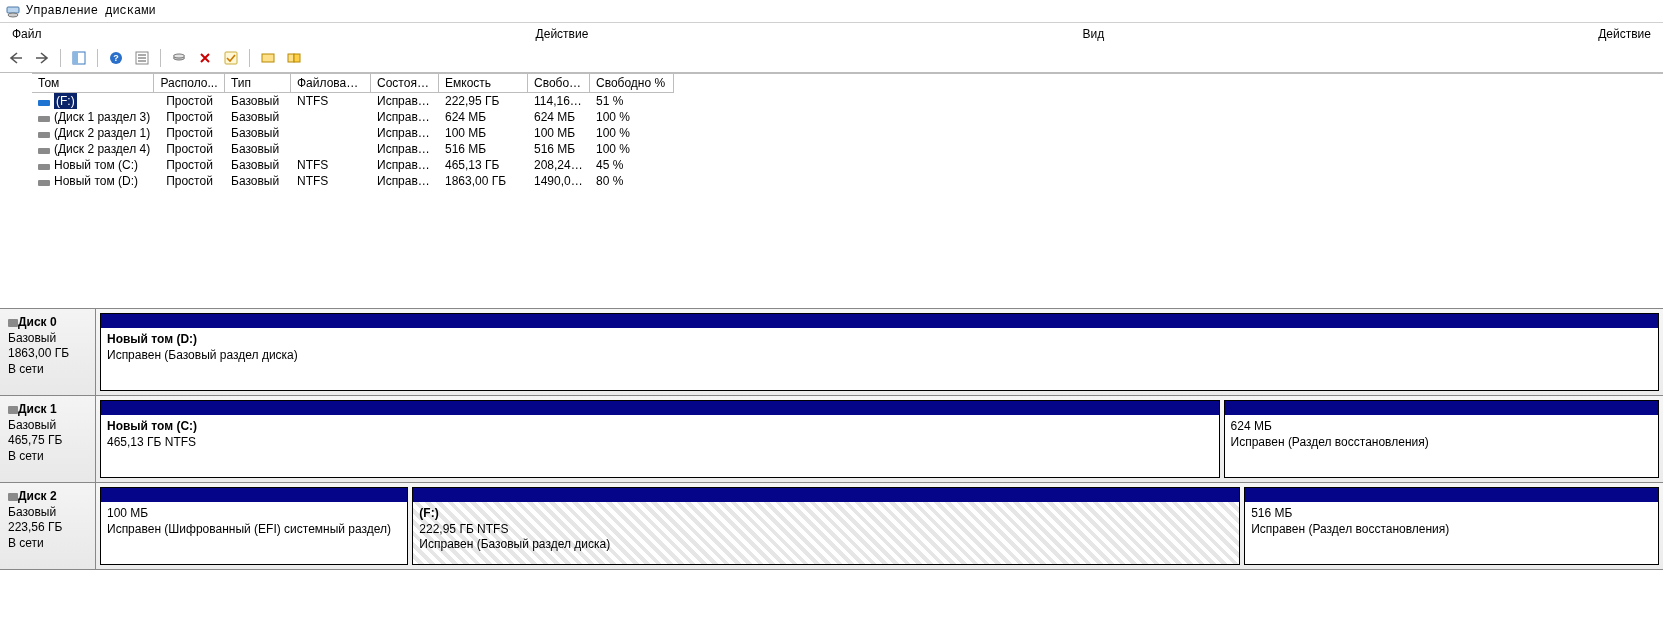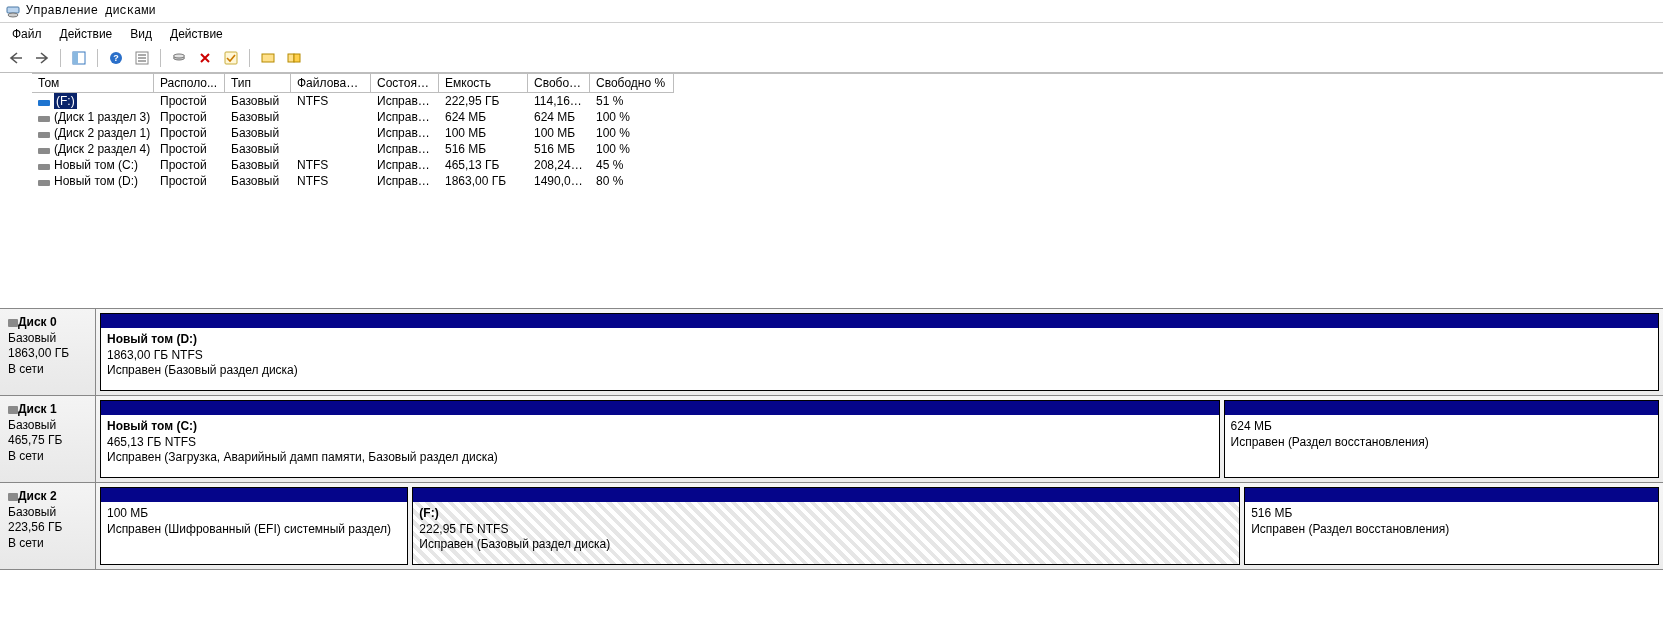--- a/index.html
+++ b/index.html
@@ -34,20 +34,21 @@
   }
   .titlebar .title-text {
     font-size: 12px;
   }
   
   .menubar {
     display: flex;
     gap: 2px;
     padding: 2px 4px;
     background: #fff;
+    justify-content: space-between;
   }
   .menubar .menu-item {
     padding: 2px 8px;
     cursor: default;
   }
   
   .toolbar {
     display: flex;
     align-items: center;
     gap: 2px;
@@ -121,21 +122,21 @@
     height: 10px;
     display: inline-block;
   }
   .vt-row.selected .vol-name {
     background: #0a246a;
     color: #fff;
     padding: 0 2px;
   }
   
   .c-vol    { width: 122px; }
-  .c-layout { width: 71px; }
+  .c-layout { width: 71px; text-align: center; }
   .c-type   { width: 66px; }
   .c-fs     { width: 80px; }
   .c-status { width: 68px; }
   .c-cap    { width: 89px; }
   .c-free   { width: 62px; }
   .c-freep  { width: 84px; }
   
   .disks-area {
     border-top: 1px solid #888;
   }
@@ -401,21 +402,20 @@
         </div>
         <div>Базовый</div>
         <div>1863,00 ГБ</div>
         <div>В сети</div>
       </div>
       <div class="partitions">
         <div class="partition" style="flex: 1 1 0%;">
           <div class="stripe"></div>
           <div class="part-body">
             <div class="part-title">Новый том  (D:)</div>
-            <div>1863,00 ГБ NTFS</div>
             <div>Исправен (Базовый раздел диска)</div>
           </div>
         </div>
       </div>
     </div>
     <div class="disk-row">
       <div class="disk-label">
         <div class="disk-name">
           <span class="disk-icon"></span>
           <span>Диск 1</span>
@@ -423,21 +423,20 @@
         <div>Базовый</div>
         <div>465,75 ГБ</div>
         <div>В сети</div>
       </div>
       <div class="partitions">
         <div class="partition" style="flex: 33 1 0%;">
           <div class="stripe"></div>
           <div class="part-body">
             <div class="part-title">Новый том  (C:)</div>
             <div>465,13 ГБ NTFS</div>
-            <div>Исправен (Загрузка, Аварийный дамп памяти, Базовый раздел диска)</div>
           </div>
         </div>
         <div class="partition" style="flex: 12.8 1 0%;">
           <div class="stripe"></div>
           <div class="part-body">
             <div>624 МБ</div>
             <div>Исправен (Раздел восстановления)</div>
           </div>
         </div>
       </div>

